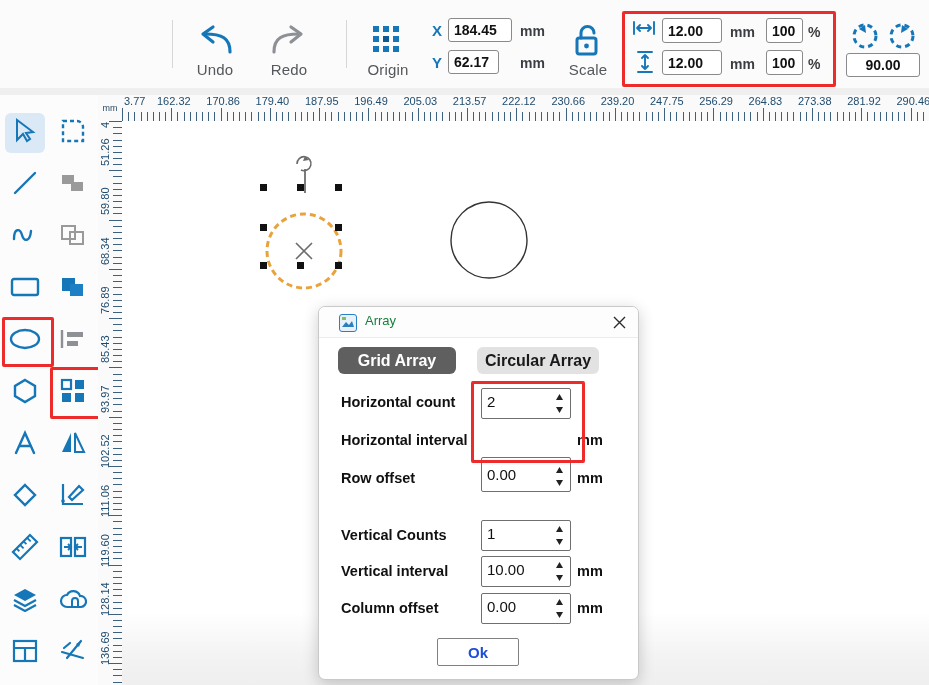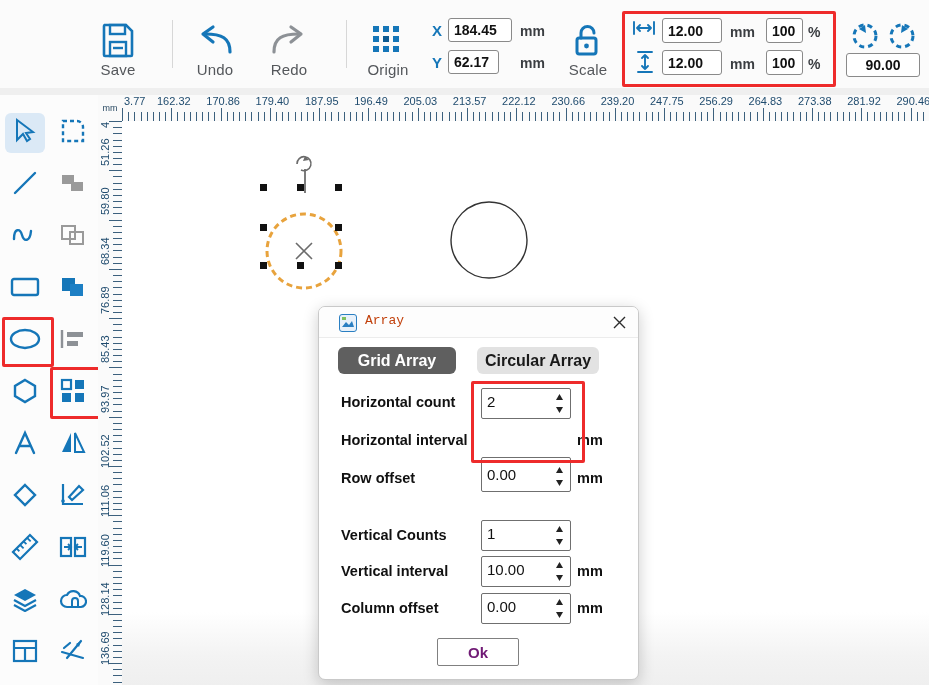--- a/index.html
+++ b/index.html
@@ -48,53 +48,42 @@
      background:linear-gradient(to bottom,#ffffff 0%,#f3f3f3 60%,#efefef 100%);}
   .handle{position:absolute;width:7px;height:7px;background:#111;}
   
   #dialog{
     position:absolute;left:318px;top:306px;width:319px;height:372px;
     background:#ffffff;border:1px solid #c9c9c9;border-radius:7px;
     box-shadow:0 4px 16px rgba(0,0,0,.20);overflow:hidden;
   }
   #dlg-title{position:absolute;left:0;top:0;width:100%;height:30px;background:#fdfdfd;
      border-bottom:1px solid #ececec;}
-  #dlg-title-text{position:absolute;left:46px;top:6px;font-size:13px;color:#c2410c;font-family:Liberation Mono, monospace;}
+  #dlg-title-text{position:absolute;left:46px;top:6px;font-size:13px;color:#15803d;}
   #dlg-close{position:absolute;right:8px;top:4px;width:22px;height:22px;
      display:flex;align-items:center;justify-content:center;color:#333;font-size:17px;}
   .tab{position:absolute;top:347px;height:27px;border-radius:6px;
      display:flex;align-items:center;justify-content:center;font-weight:bold;font-size:16px;}
   .tab.active{background:#5f5f5f;color:#ffffff;}
   .tab.inactive{background:#e2e2e2;color:#1a1a1a;}
   .drow-lbl{position:absolute;font-size:14.5px;color:#111;font-weight:bold;}
   .spin{position:absolute;width:88px;height:29px;border:1px solid #6f6f6f;background:#fff;border-radius:2px;}
   .spin-val{position:absolute;left:5px;top:4px;font-size:15px;color:#111;}
   .spin-arrows{position:absolute;right:5px;top:2px;width:11px;height:25px;}
   .spin-unit{position:absolute;font-size:14.5px;color:#111;font-weight:bold;}
   #ok-btn{position:absolute;left:437px;top:638px;width:80px;height:26px;background:#fff;
      border:1px solid #808080;border-radius:2px;display:flex;align-items:center;justify-content:center;
-     font-size:15px;color:#701a75;font-weight:bold;text-align:right;}
+     font-size:15px;color:#1d4ed8;font-weight:bold;text-align:right;}
 </style>
 </head>
 <body>
 
 <div id="toolbar">
 
 
-  <div class="tb-btn" style="left:85px;top:14px;">
-    <div class="tb-ico">
-      <svg width="34" height="36" viewBox="0 0 34 36">
-        <path d="M3 3 h22 l6 6 v24 a1 1 0 0 1 -1 1 H4 a1 1 0 0 1 -1 -1 V4 a1 1 0 0 1 1 -1 z" fill="none" stroke="#1576b8" stroke-width="2.6"></path>
-        <rect x="9" y="3" width="15" height="9" fill="none" stroke="#1576b8" stroke-width="2.4"></rect>
-        <rect x="9" y="20" width="16" height="14" fill="none" stroke="#1576b8" stroke-width="2.4"></rect>
-        <path d="M12 26 h10" stroke="#1576b8" stroke-width="2.4"></path>
-      </svg>
-    </div>
-    <div class="tb-lbl">Save</div>
-  </div>
 
   <div class="tb-sep" style="left:172px;"></div>
 
   <div class="tb-btn" style="left:256px;top:14px;">
     <div class="tb-ico">
       <svg width="46" height="34" viewBox="0 0 46 34">
         <path d="M8 28 C8 14 16 10 33 10" fill="none" stroke="#8d9196" stroke-width="3.2" stroke-linecap="round"></path>
         <path d="M25 3 L35 10 L25 18" fill="none" stroke="#8d9196" stroke-width="3.2" stroke-linecap="round" stroke-linejoin="round"></path>
       </svg>
     </div>

